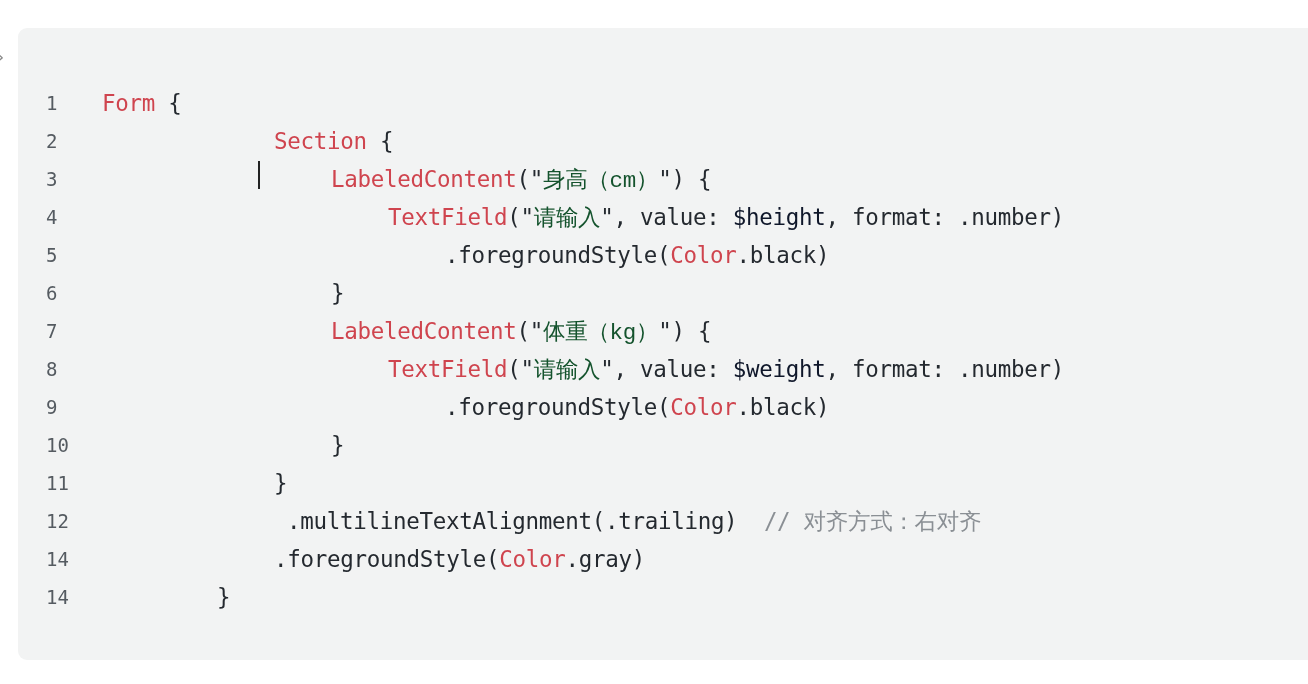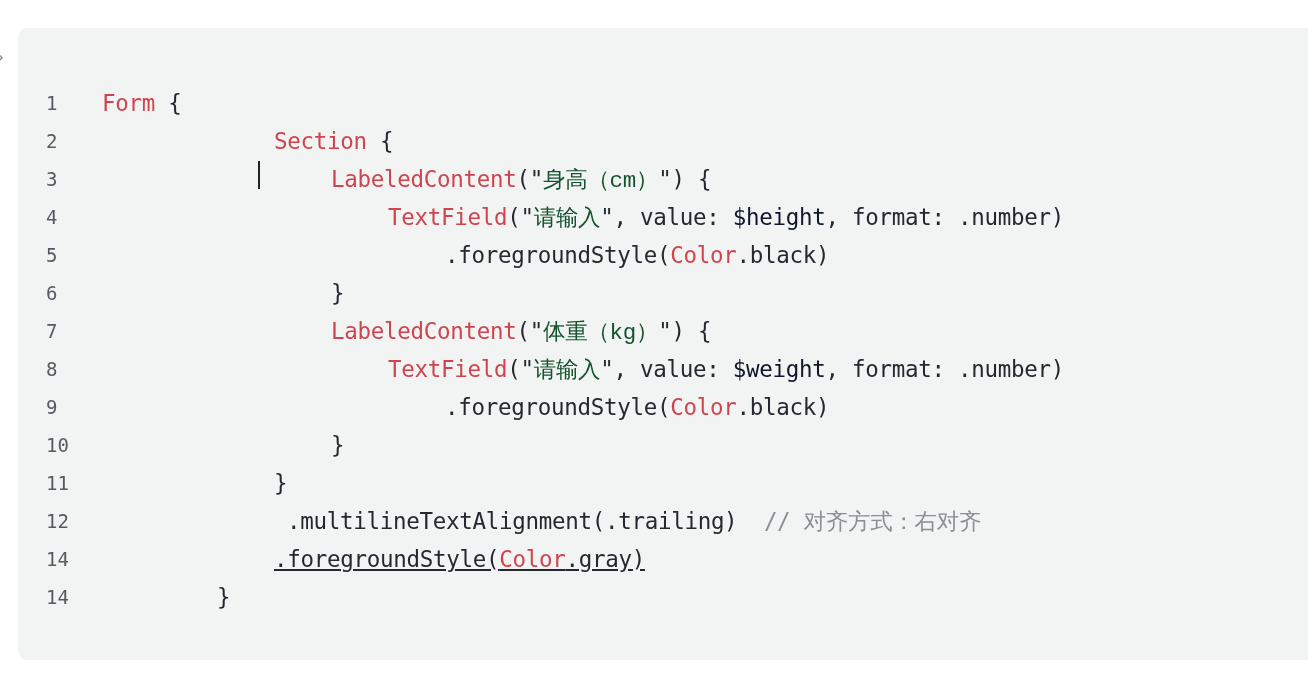--- a/index.html
+++ b/index.html
@@ -26,15 +26,15 @@
     <div class="line" style="top: 132px;"><span class="ln">3</span><span class="code" style="left: 313px;"><span class="kw">LabeledContent</span><span>("</span><span class="cn">身高（cm）</span><span>") {</span></span></div>
     <div class="line" style="top: 170px;"><span class="ln">4</span><span class="code" style="left: 370px;"><span class="kw">TextField</span><span>("</span><span class="cn">请输入</span><span>", value: </span><span class="var">$height</span><span>, format: .number)</span></span></div>
     <div class="line" style="top: 208px;"><span class="ln">5</span><span class="code" style="left: 427px;"><span>.foregroundStyle(</span><span class="kw">Color</span><span>.black)</span></span></div>
     <div class="line" style="top: 246px;"><span class="ln">6</span><span class="code" style="left: 313px;"><span>}</span></span></div>
     <div class="line" style="top: 284px;"><span class="ln">7</span><span class="code" style="left: 313px;"><span class="kw">LabeledContent</span><span>("</span><span class="cn">体重（kg）</span><span>") {</span></span></div>
     <div class="line" style="top: 322px;"><span class="ln">8</span><span class="code" style="left: 370px;"><span class="kw">TextField</span><span>("</span><span class="cn">请输入</span><span>", value: </span><span class="var">$weight</span><span>, format: .number)</span></span></div>
     <div class="line" style="top: 360px;"><span class="ln">9</span><span class="code" style="left: 427px;"><span>.foregroundStyle(</span><span class="kw">Color</span><span>.black)</span></span></div>
     <div class="line" style="top: 398px;"><span class="ln">10</span><span class="code" style="left: 313px;"><span>}</span></span></div>
     <div class="line" style="top: 436px;"><span class="ln">11</span><span class="code" style="left: 256px;"><span>}</span></span></div>
     <div class="line" style="top: 474px;"><span class="ln">12</span><span class="code" style="left: 256px; margin-left: 13px;"><span>.multilineTextAlignment(.trailing)  </span><span class="cm">// 对齐方式：右对齐</span></span></div>
-    <div class="line" style="top: 512px;"><span class="ln">14</span><span class="code" style="left: 256px; text-decoration: underline;"><span>.foregroundStyle(</span><span class="kw">Color</span><span>.gray)</span></span></div>
+    <div class="line" style="top: 512px;"><span class="ln">14</span><span class="code" style="left: 256px;"><span>.foregroundStyle(</span><span class="kw">Color</span><span>.gray)</span></span></div>
     <div class="line" style="top: 550px;"><span class="ln">14</span><span class="code" style="left: 199px;"><span>}</span></span></div>
   </div>
 
 </body></html>

